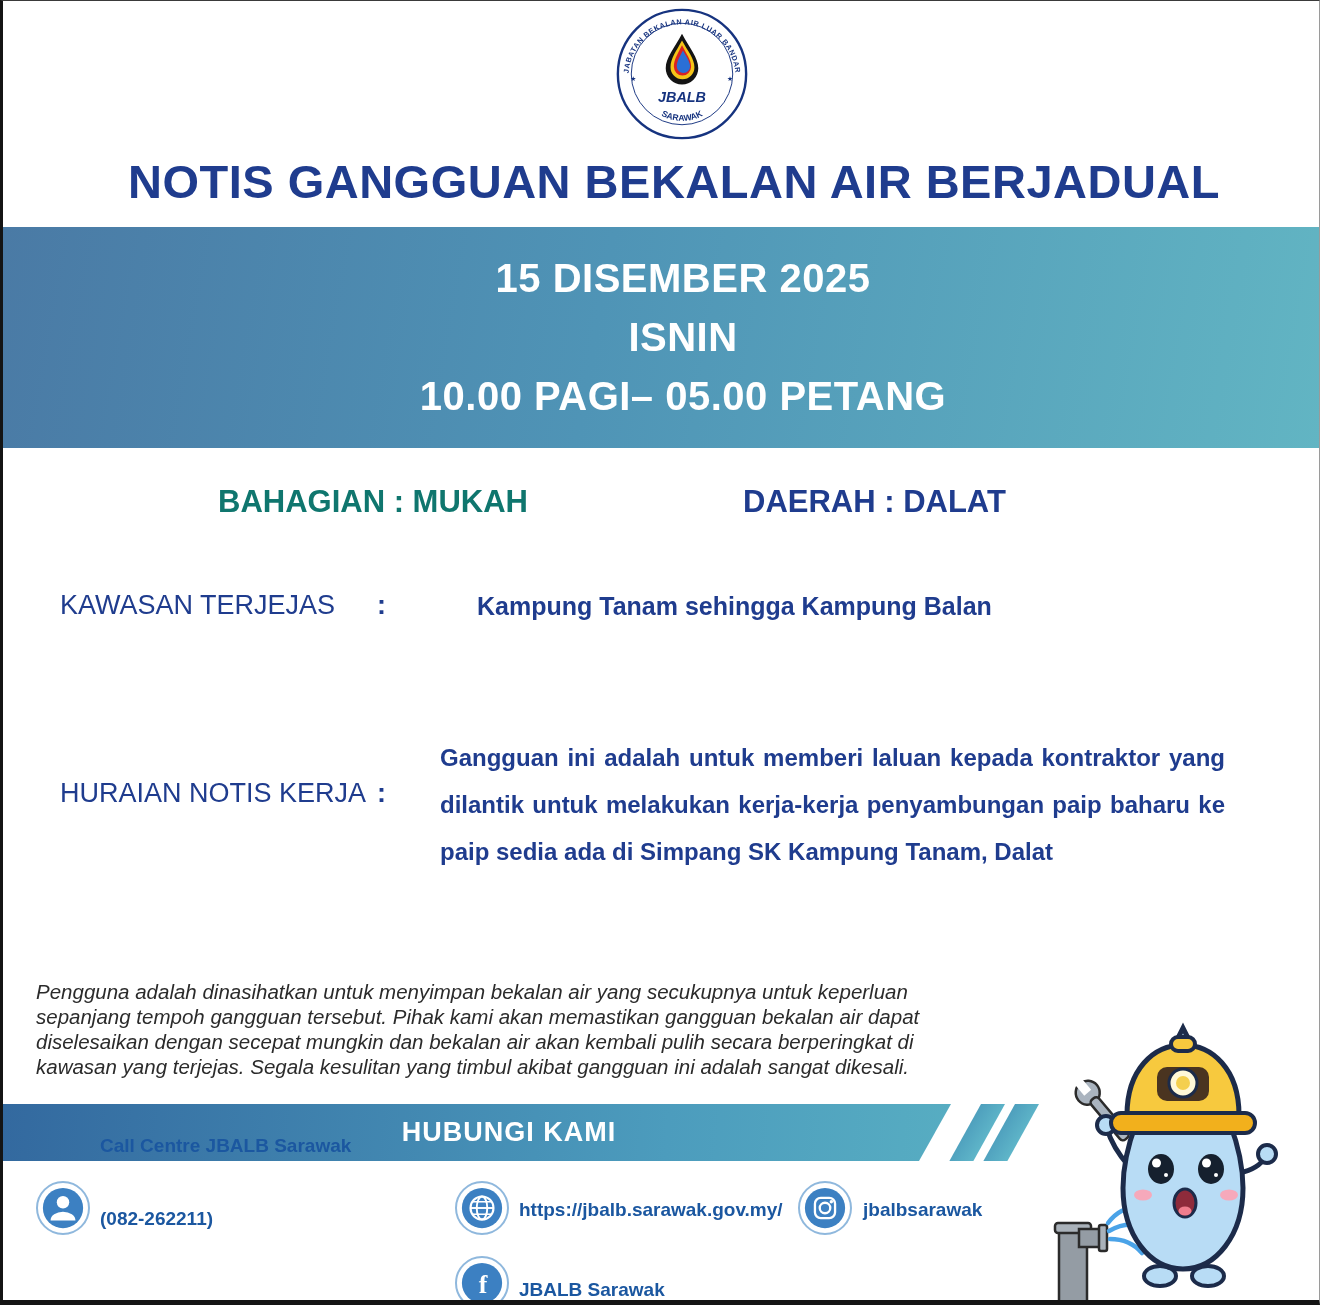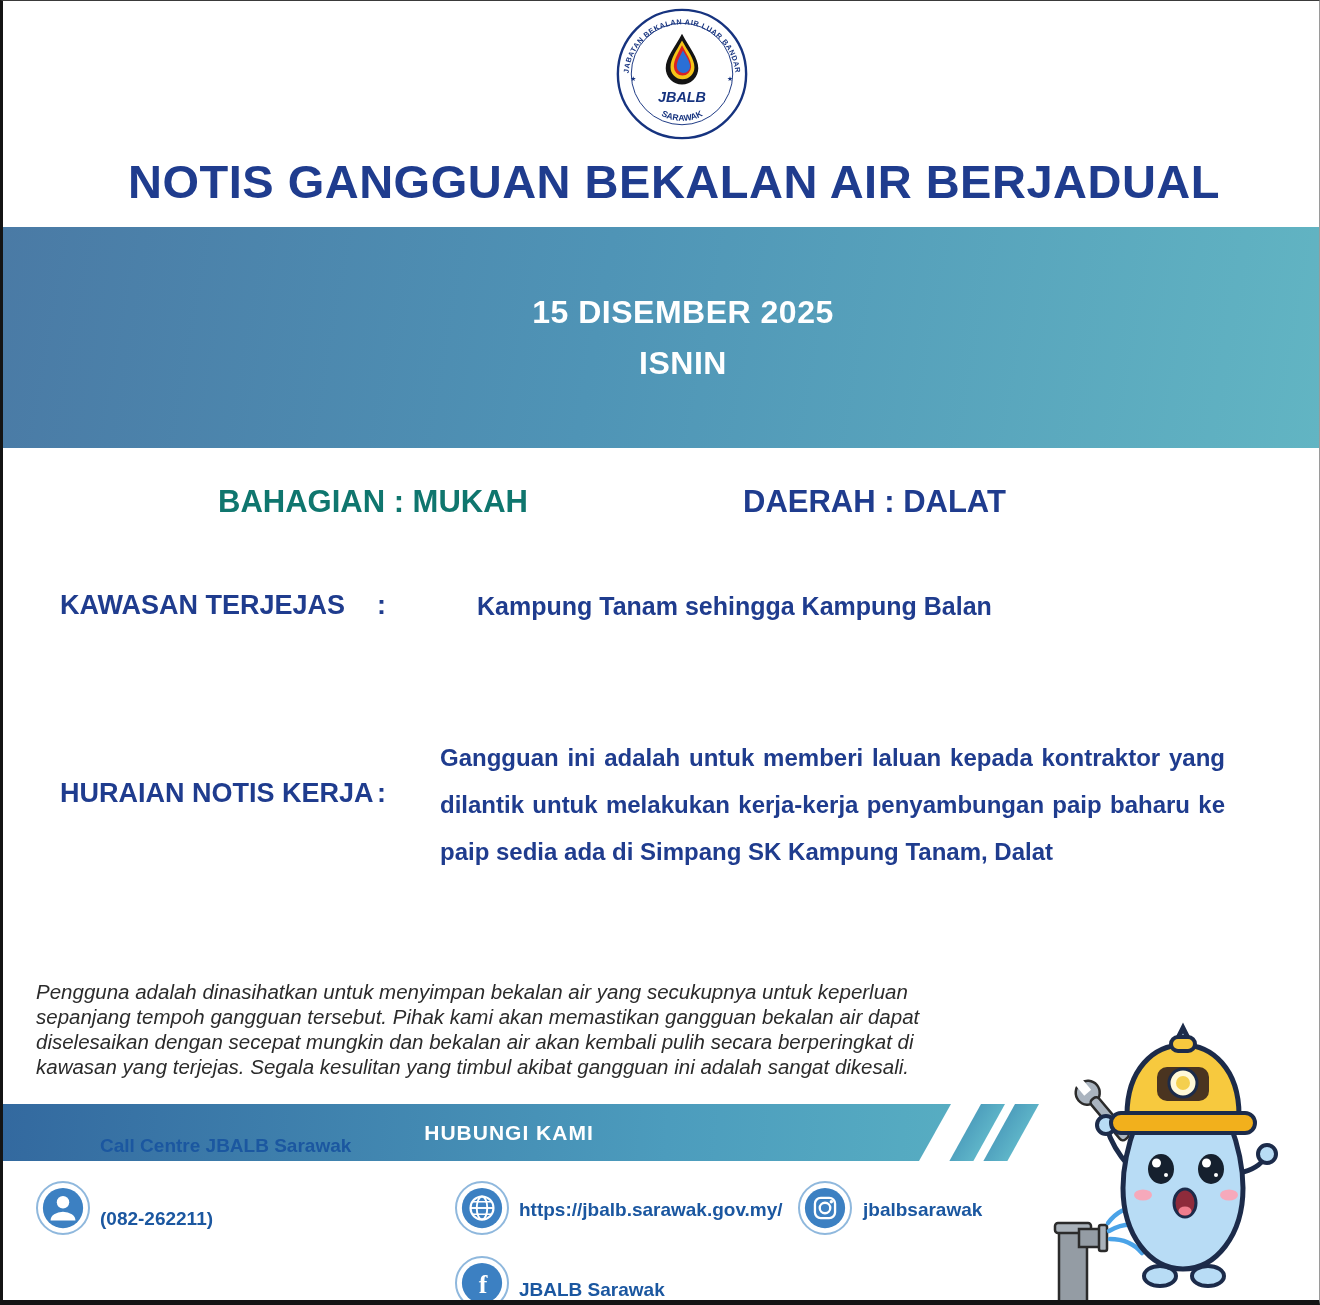--- a/index.html
+++ b/index.html
@@ -25,26 +25,26 @@
     font-size:47px;font-weight:700;letter-spacing:.5px;
     color:#1f3c8e;
   }
   
   .banner{
     position:absolute;left:0;top:226px;width:1320px;height:221px;
     background:linear-gradient(100deg,#4a7aa5 0%,#4f94b6 45%,#62b5c3 100%);
     display:flex;flex-direction:column;justify-content:center;align-items:center;
     gap:14px;padding-left:40px;box-sizing:border-box;
   }
-  .banner div{color:#ffffff;font-weight:700;font-size:32px;letter-spacing:.5px;}
+  .banner div{color:#ffffff;font-weight:700;font-size:40px;letter-spacing:.5px;}
   
   .region-bahagian{position:absolute;left:215px;top:483px;font-size:31px;font-weight:700;color:#0f766e;}
   .region-daerah{position:absolute;left:740px;top:483px;font-size:31px;font-weight:700;color:#1f3c8e;}
   
-  .lbl{position:absolute;font-size:27px;font-weight:700;color:#1f3c8e;white-space:nowrap;}
+  .lbl{position:absolute;font-size:27px;font-weight:400;color:#1f3c8e;white-space:nowrap;}
   .colon{position:absolute;font-size:27px;font-weight:700;color:#1f3c8e;}
   .kawasan-value{
     position:absolute;left:450px;top:591px;font-size:25px;font-weight:700;color:#1f3c8e;margin-left:24px;
   }
   .huraian-value{
     position:absolute;left:437px;top:733px;width:785px;
     font-size:24px;font-weight:700;color:#1f3c8e;
     line-height:47px;text-align:justify;text-align-last:left;
   }
   
@@ -53,21 +53,21 @@
     font-size:20.5px;font-style:italic;color:#2b2b2b;line-height:25px;margin-top:48px;
   }
   
   .contact-banner{
     position:absolute;left:0;top:1103px;width:948px;height:57px;
     background:linear-gradient(95deg,#33699f 0%,#4c9cbd 70%,#57adc2 100%);
     clip-path:polygon(0 0,100% 0,calc(100% - 32px) 100%,0 100%);
     display:flex;align-items:center;justify-content:center;
   }
   .contact-banner span{
-    color:#fff;font-weight:700;font-size:21px;letter-spacing:1px;padding-left:64px;text-align:right;
+    color:#fff;font-weight:700;font-size:27px;letter-spacing:1px;padding-left:64px;text-align:right;
   }
   .stripe{
     position:absolute;top:1103px;height:57px;width:24px;
     background:linear-gradient(95deg,#4e9fbd,#5fb6c9);
     transform:skewX(-29deg);transform-origin:top left;
   }
   .stripe.s1{left:978px;}
   .stripe.s2{left:1012px;}
   
   .cicon{
@@ -110,20 +110,21 @@
       </g>
       <text x="70" y="99" text-anchor="middle" font-size="15" font-weight="bold" font-style="italic" fill="#16337f">JBALB</text>
     </svg>
   </div>
 
   <div class="title">NOTIS GANGGUAN BEKALAN AIR BERJADUAL</div>
 
   <div class="banner">
     <div>15 DISEMBER 2025</div>
     <div>ISNIN</div>
+    <div>10.00 PAGI– 05.00 PETANG</div>
   </div>
 
   <div class="region-bahagian">BAHAGIAN : MUKAH</div>
   <div class="region-daerah">DAERAH : DALAT</div>
 
   <div class="lbl" style="left:57px;top:589px;">KAWASAN TERJEJAS</div>
   <div class="colon" style="left:374px;top:589px;">:</div>
   <div class="kawasan-value">Kampung Tanam sehingga Kampung Balan</div>
 
   <div class="lbl" style="left:57px;top:777px;">HURAIAN NOTIS KERJA</div>

